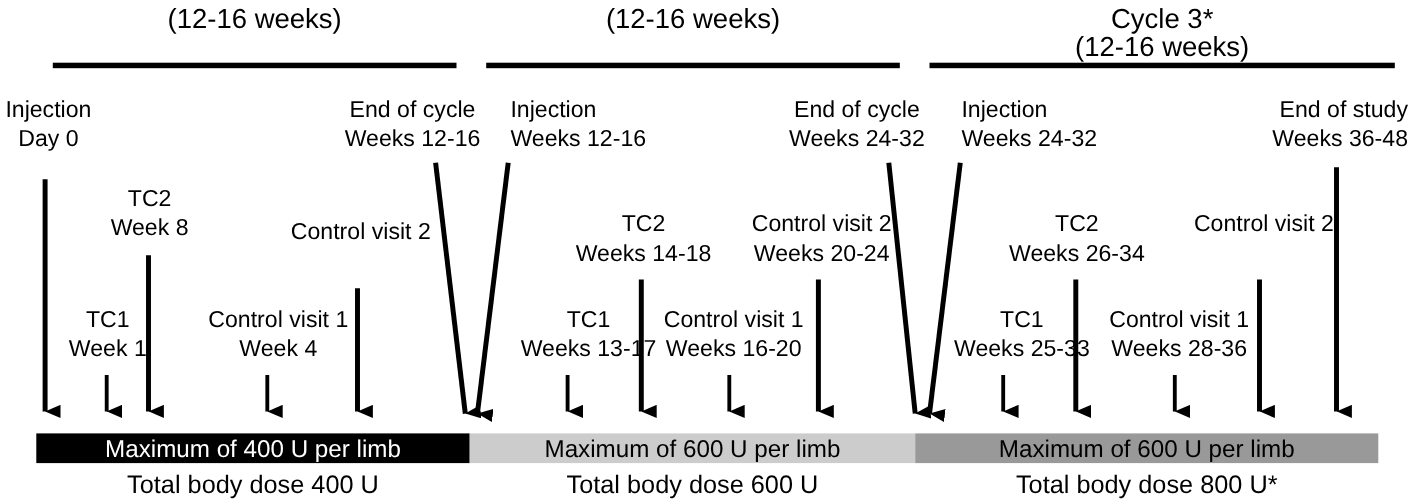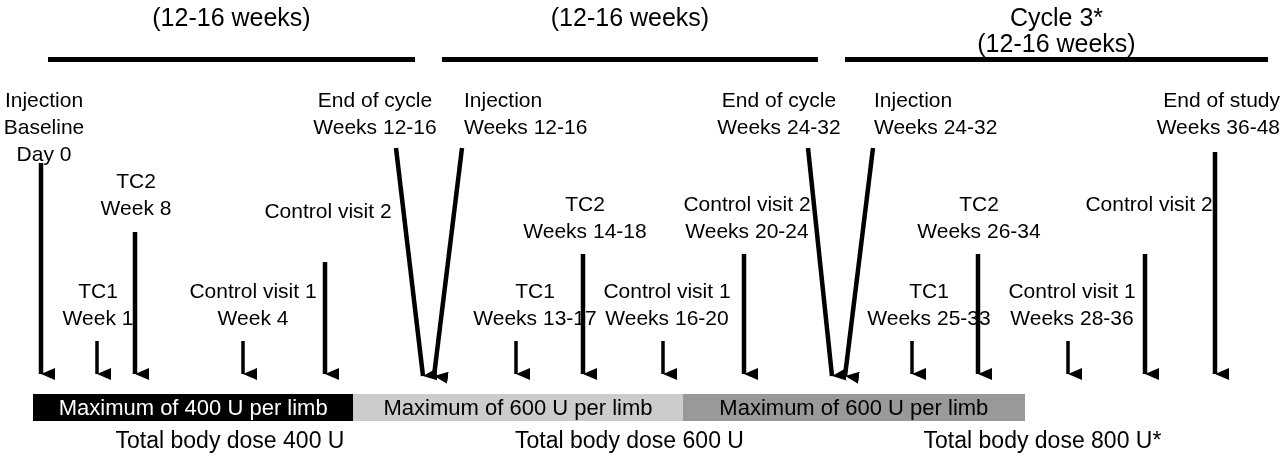--- a/index.html
+++ b/index.html
@@ -41,21 +41,21 @@
   .ta-center { text-align: center; }
 
   
   .arrow-svg { overflow: visible; }
 
   
   #dose-bar-row {
     position: absolute;
     left: 33px;
     top: 394px;
-    width: 992px;
+    width: 1220px;
     height: 27px;
     display: flex;
   }
   .dose-bar {
     display: flex;
     align-items: center;
     justify-content: center;
     font-size: 22px;
     height: 100%;
     box-sizing: border-box;
@@ -83,21 +83,20 @@
       <div class="abs cycle-title" style="left: 845px; top: 4px; width: 423px;">
         <div>Cycle 3*</div>
         <div>(12-16 weeks)</div>
       </div>
       <div class="abs cycle-rule" style="left: 845px; top: 57px; width: 423px;"></div>
     </div>
 
   <div id="event-labels">
       <div class="abs event-label ta-center" style="left: 0px; top: 86px; width: 88px;">
         <div>Injection</div>
-        <div>Baseline</div>
         <div>Day 0</div>
       </div>
       <div class="abs event-label ta-center" style="left: 60px; top: 277px; width: 76px;">
         <div>TC1</div>
         <div>Week 1</div>
       </div>
       <div class="abs event-label ta-center" style="left: 98px; top: 167px; width: 76px;">
         <div>TC2</div>
         <div>Week 8</div>
       </div>

